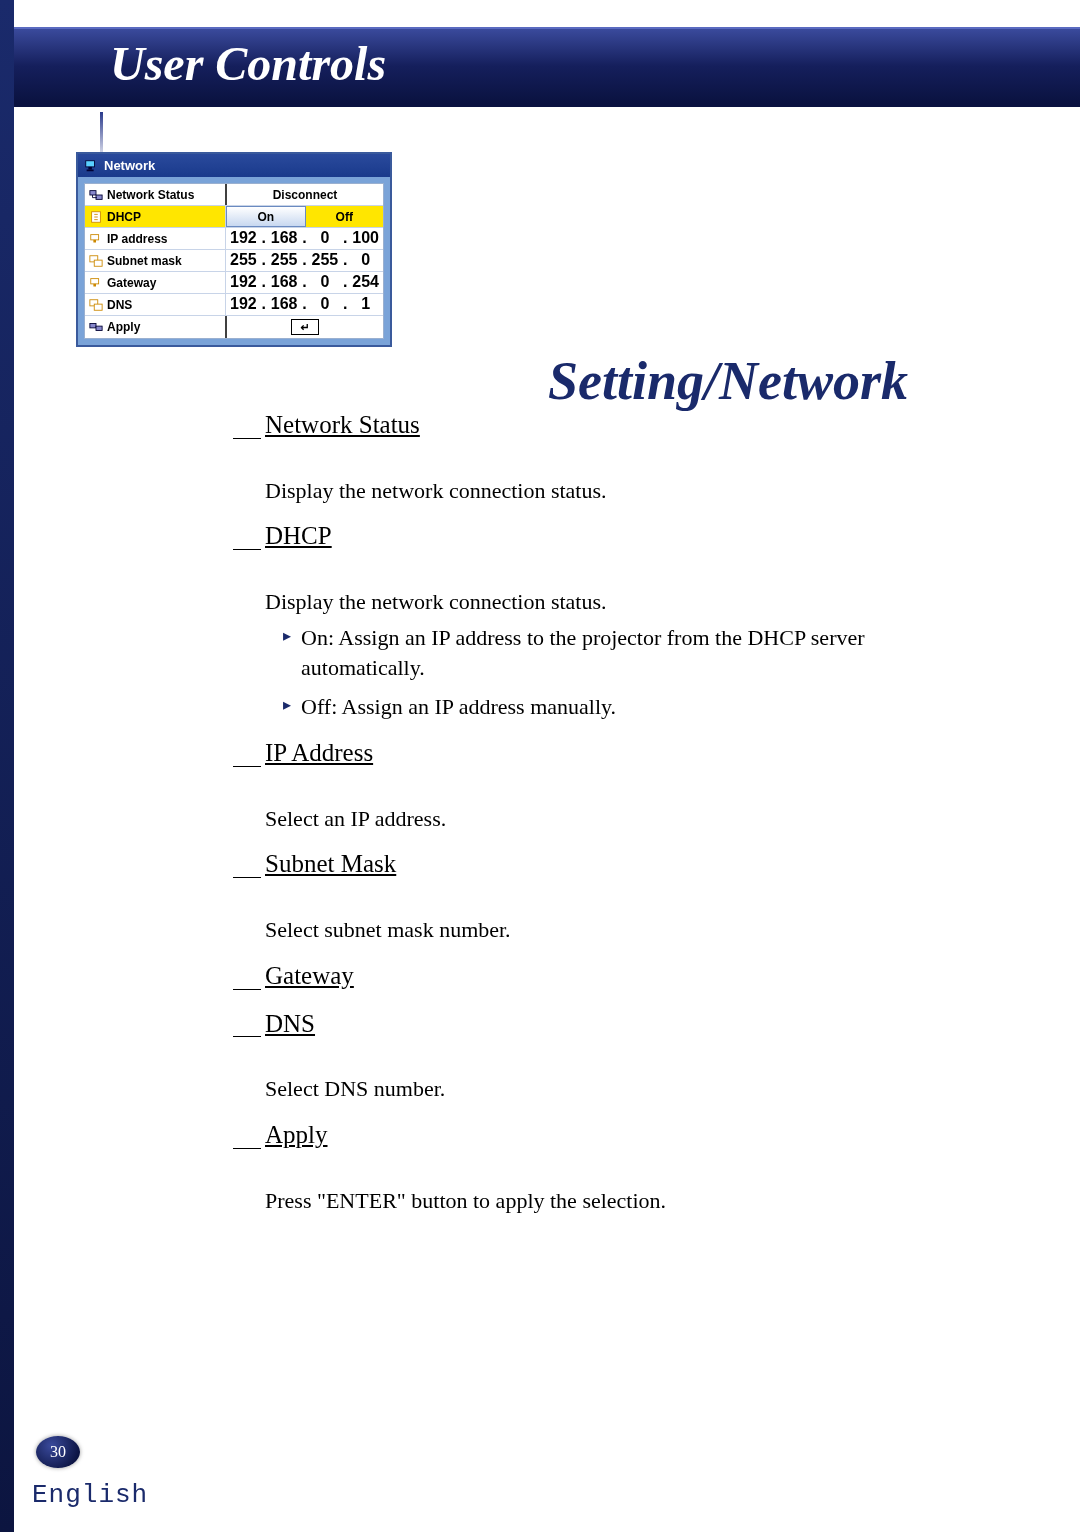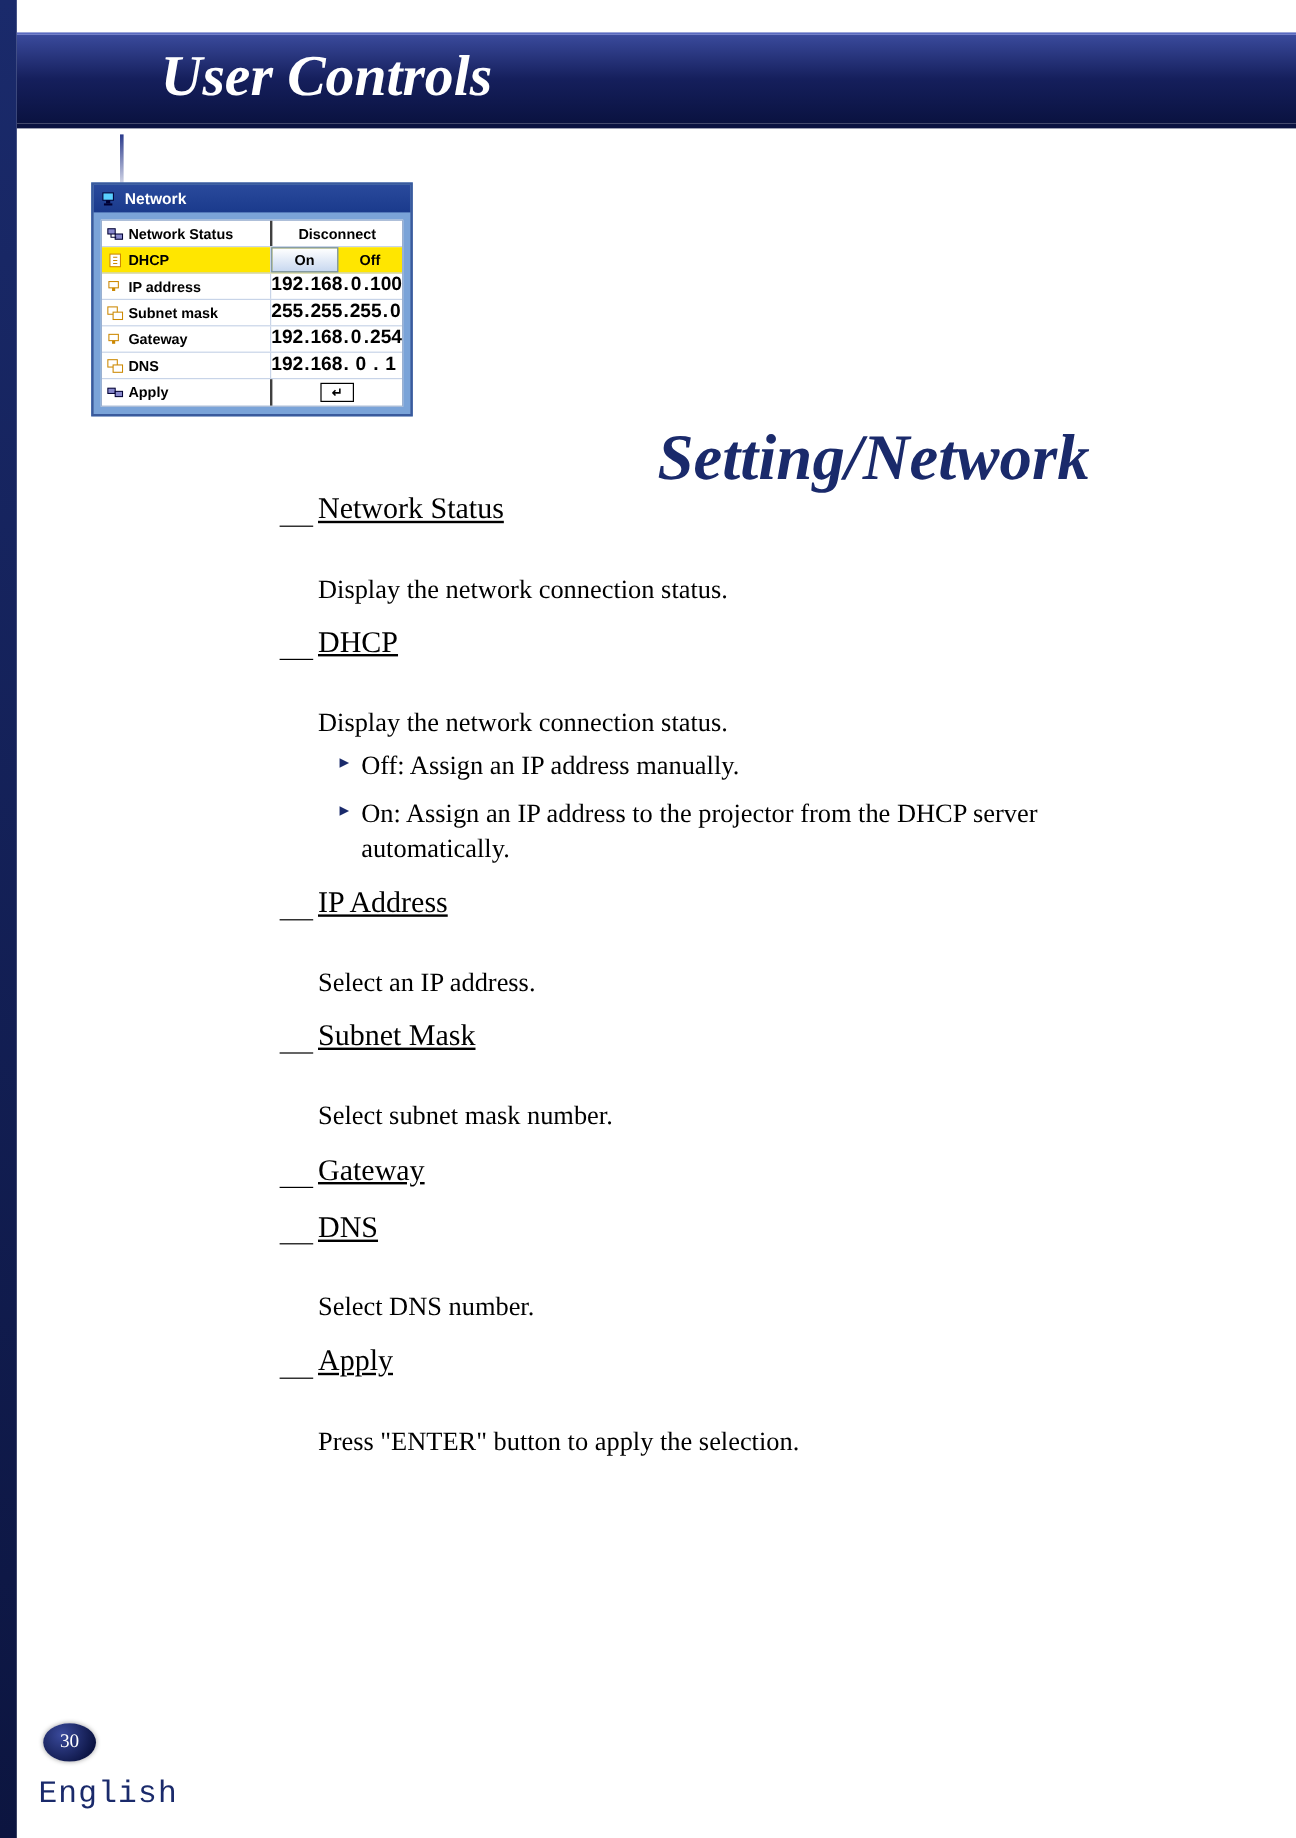--- a/index.html
+++ b/index.html
@@ -29,36 +29,35 @@
     border-bottom: 4px solid #0a1240;
   }
   .header-title {
     position: absolute;
     left: 110px;
     top: 36px;
     font-size: 48px;
     font-style: italic;
     font-weight: bold;
     color: #fff;
-    margin-left: 24px;
   }
   .vert-line {
     position: absolute;
     left: 100px;
     top: 112px;
     width: 3px;
     height: 52px;
     background: linear-gradient(180deg, #2a3a8c 0%, #fff 100%);
   }
   
   .osd {
     position: absolute;
     left: 76px;
     top: 152px;
-    width: 268px;
+    width: 316px;
     background: #7aa3d8;
     border: 2px solid #3a5a9c;
     font-family: Tahoma, Arial, sans-serif;
     font-size: 13px;
     font-weight: bold;
     color: #000;
   }
   .osd-title {
     background: linear-gradient(180deg, #2a4a9c 0%, #1a3a8c 100%);
     color: #fff;
@@ -364,22 +363,22 @@
 
 <div class="section-title">Setting/Network</div>
 
 <div class="content">
   <div class="h first">Network Status</div>
   <div class="p">Display the network connection status.</div>
 
   <div class="h">DHCP</div>
   <div class="p">Display the network connection status.</div>
   <div class="bullet-list">
+    <div class="bullet">On: Assign an IP address to the projector from the DHCP server automatically.</div>
     <div class="bullet">Off: Assign an IP address manually.</div>
-    <div class="bullet">On: Assign an IP address to the projector from the DHCP server automatically.</div>
   </div>
 
   <div class="h">IP Address</div>
   <div class="p">Select an IP address.</div>
 
   <div class="h">Subnet Mask</div>
   <div class="p">Select subnet mask number.</div>
 
   <div class="h">Gateway</div>
 

